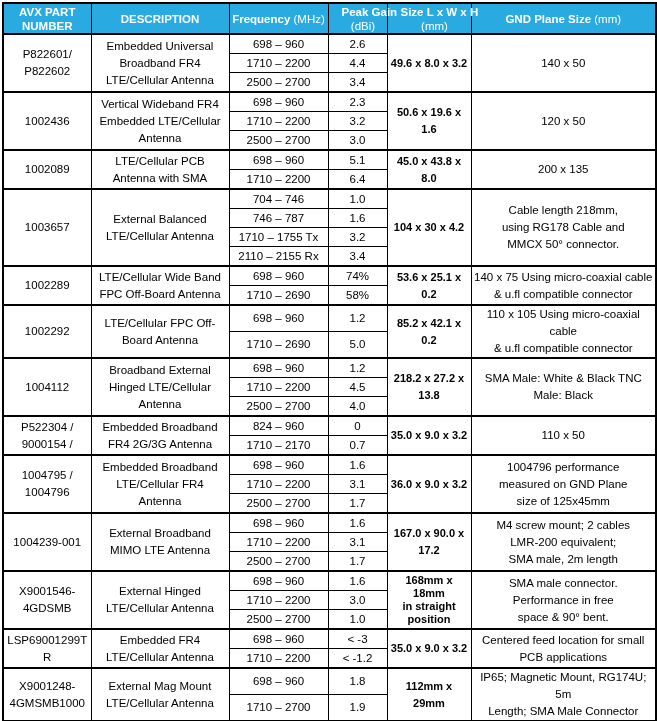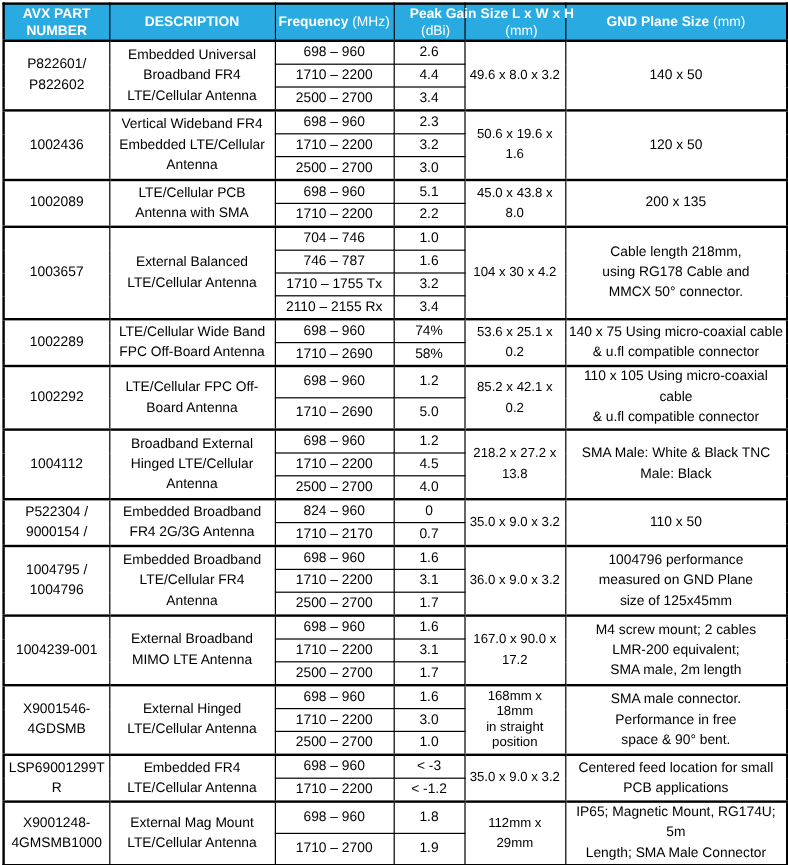--- a/index.html
+++ b/index.html
@@ -44,21 +44,21 @@
     text-align: center;
     vertical-align: middle;
     font-size: 11.5px;
     line-height: 17px;
     color: #000;
     padding: 0 2px;
     white-space: pre-line;
     overflow: hidden;
   }
   td.band { height: 18px; }
-  td.size { font-size: 11px; padding: 0 1px; }
+  td.size { font-size: 11px; padding: 0 1px; font-weight: bold; }
   td.gnd  { font-size: 11.5px; margin-left: 23px; }
   td.tight { line-height: 13px; }
   tr.group-start td { border-top: 2px solid var(--border, #000); }
 </style>
 </head>
 <body>
 
 <div class="page">
   <table class="spec">
     <colgroup>
@@ -137,21 +137,21 @@
           <td class="part" rowspan="2">1002089</td>
           <td class="desc" rowspan="2">LTE/Cellular PCB
 Antenna with SMA</td>
           <td class="band freq">698 – 960</td>
           <td class="band gain">5.1</td>
           <td class="size" rowspan="2">45.0 x 43.8 x 8.0</td>
           <td class="gnd" rowspan="2">200 x 135</td>
         </tr>
         <tr>
           <td class="band freq">1710 – 2200</td>
-          <td class="band gain">2.2</td>
+          <td class="band gain">6.4</td>
         </tr>
         <tr class="group-start">
           <td class="part" rowspan="4">1003657</td>
           <td class="desc" rowspan="4">External Balanced
 LTE/Cellular Antenna</td>
           <td class="band freq">704 – 746</td>
           <td class="band gain">1.0</td>
           <td class="size" rowspan="4">104 x 30 x 4.2</td>
           <td class="gnd" rowspan="4">Cable length 218mm,
 using RG178 Cable and

